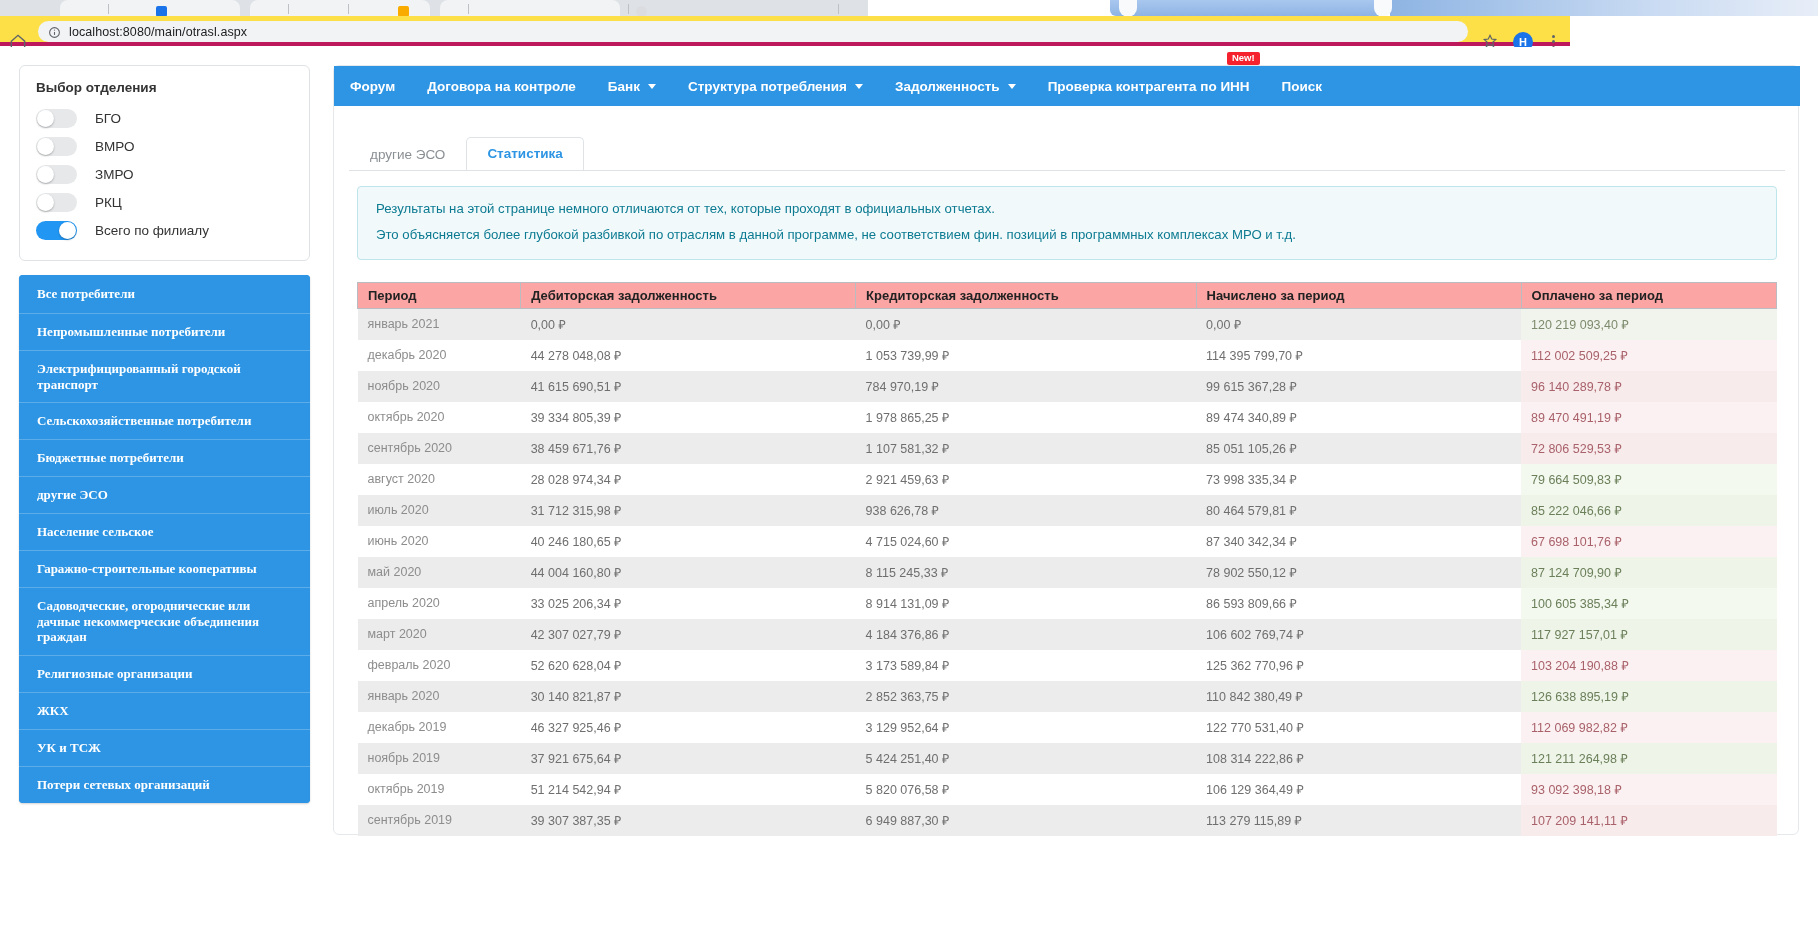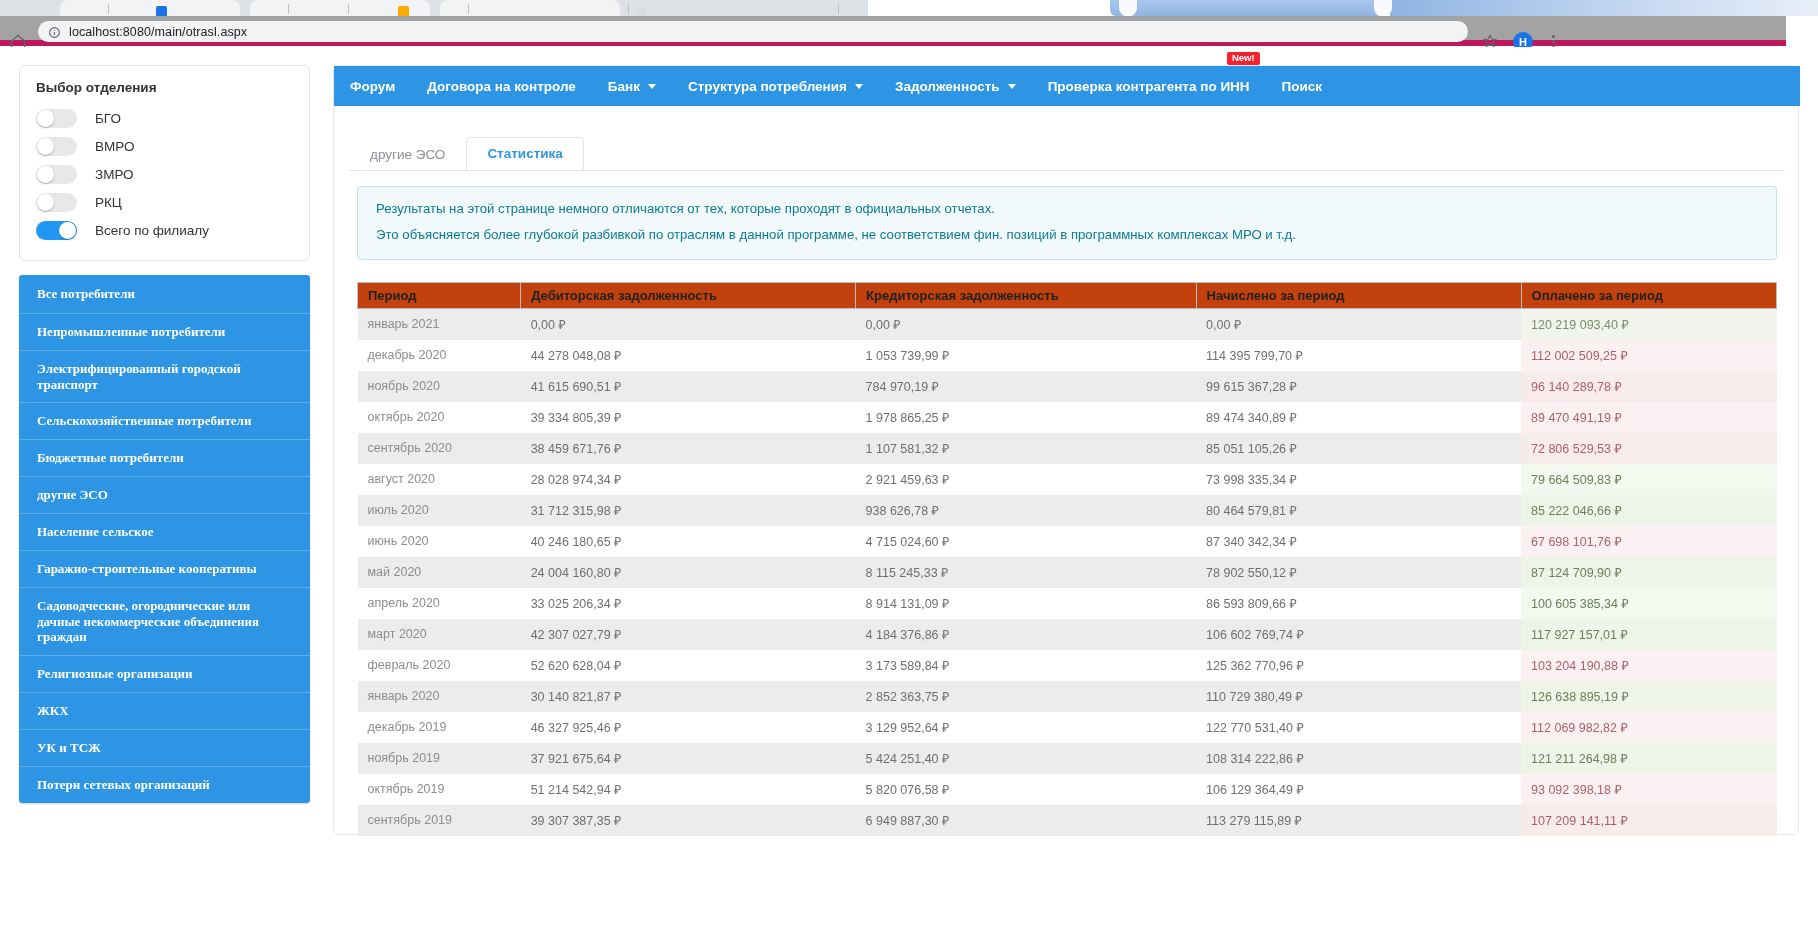--- a/index.html
+++ b/index.html
@@ -38,22 +38,22 @@
   .profile-bubble2 {
     position:absolute; left:1390px; top:0; width:428px; height:16px;
     background:linear-gradient(90deg,#8eb4e3 0%,#c8daf2 60%,#e8eef8 100%);
   }
   .bubble-dot {
     position:absolute; top:0px; width:18px; height:17px;
     background:#f8fafc; border-radius:0 0 9px 9px;
   }
 
   #browser-toolbar {
-    position:absolute; left:0; top:16px; width:1786px; height:30px;
-    background:#a3a3a3; border-bottom:6px solid #be185d;
+    position:absolute; left:0; top:16px; width:1570px; height:30px;
+    background:#fde047; border-bottom:4px solid #be185d;
   }
   .home-icon { position:absolute; left:8px; top:16px; width:20px; height:20px; }
   #omnibox {
     position:absolute; left:38px; top:5px; width:1430px; height:21px;
     background:#f1f3f4; border-radius:11px;
     display:flex; align-items:center; padding-left:10px;
   }
   .info-icon { width:13px; height:13px; flex:0 0 auto; margin-right:8px; }
   #url-text {
     font-size:12.5px; color:#202124; letter-spacing:.1px;
@@ -161,21 +161,21 @@
   }
   #notice p {
     margin:0; color:#0c7b92; font-size:13.2px; line-height:1.55;
   }
   #notice p + p { margin-top:6px; }
 
   
   #stats-table-wrap { margin:22px 8px 0 8px; }
   table { border-collapse:collapse; width:100%; table-layout:fixed; }
   thead th {
-    border:1px solid #b9bdc1; background:#c2410c;
+    border:1px solid #b9bdc1; background:#fca5a5;
     font-size:13px; font-weight:bold; color:#222;
     text-align:left; padding:5px 10px; height:25px;
   }
   tbody td {
     font-size:12.5px; color:#6f6f6f; padding:7px 10px;
     border:none; height:29px; white-space:nowrap;
   }
   tbody tr.odd td { background:#ececec; }
   tbody tr.even td { background:#ffffff; }
   tbody tr.odd td.period, tbody tr.even td.period { color:#8d8d8d; }
@@ -418,21 +418,21 @@
               </tr>
               <tr class="even">
                 <td class="period">июнь 2020</td>
                 <td class="debit">40 246 180,65 ₽</td>
                 <td class="credit">4 715 024,60 ₽</td>
                 <td class="accrued">87 340 342,34 ₽</td>
                 <td class="paid down">67 698 101,76 ₽</td>
               </tr>
               <tr class="odd">
                 <td class="period">май 2020</td>
-                <td class="debit">24 004 160,80 ₽</td>
+                <td class="debit">44 004 160,80 ₽</td>
                 <td class="credit">8 115 245,33 ₽</td>
                 <td class="accrued">78 902 550,12 ₽</td>
                 <td class="paid up">87 124 709,90 ₽</td>
               </tr>
               <tr class="even">
                 <td class="period">апрель 2020</td>
                 <td class="debit">33 025 206,34 ₽</td>
                 <td class="credit">8 914 131,09 ₽</td>
                 <td class="accrued">86 593 809,66 ₽</td>
                 <td class="paid up">100 605 385,34 ₽</td>
@@ -448,21 +448,21 @@
                 <td class="period">февраль 2020</td>
                 <td class="debit">52 620 628,04 ₽</td>
                 <td class="credit">3 173 589,84 ₽</td>
                 <td class="accrued">125 362 770,96 ₽</td>
                 <td class="paid down">103 204 190,88 ₽</td>
               </tr>
               <tr class="odd">
                 <td class="period">январь 2020</td>
                 <td class="debit">30 140 821,87 ₽</td>
                 <td class="credit">2 852 363,75 ₽</td>
-                <td class="accrued">110 729 380,49 ₽</td>
+                <td class="accrued">110 842 380,49 ₽</td>
                 <td class="paid up">126 638 895,19 ₽</td>
               </tr>
               <tr class="even">
                 <td class="period">декабрь 2019</td>
                 <td class="debit">46 327 925,46 ₽</td>
                 <td class="credit">3 129 952,64 ₽</td>
                 <td class="accrued">122 770 531,40 ₽</td>
                 <td class="paid down">112 069 982,82 ₽</td>
               </tr>
               <tr class="odd">

